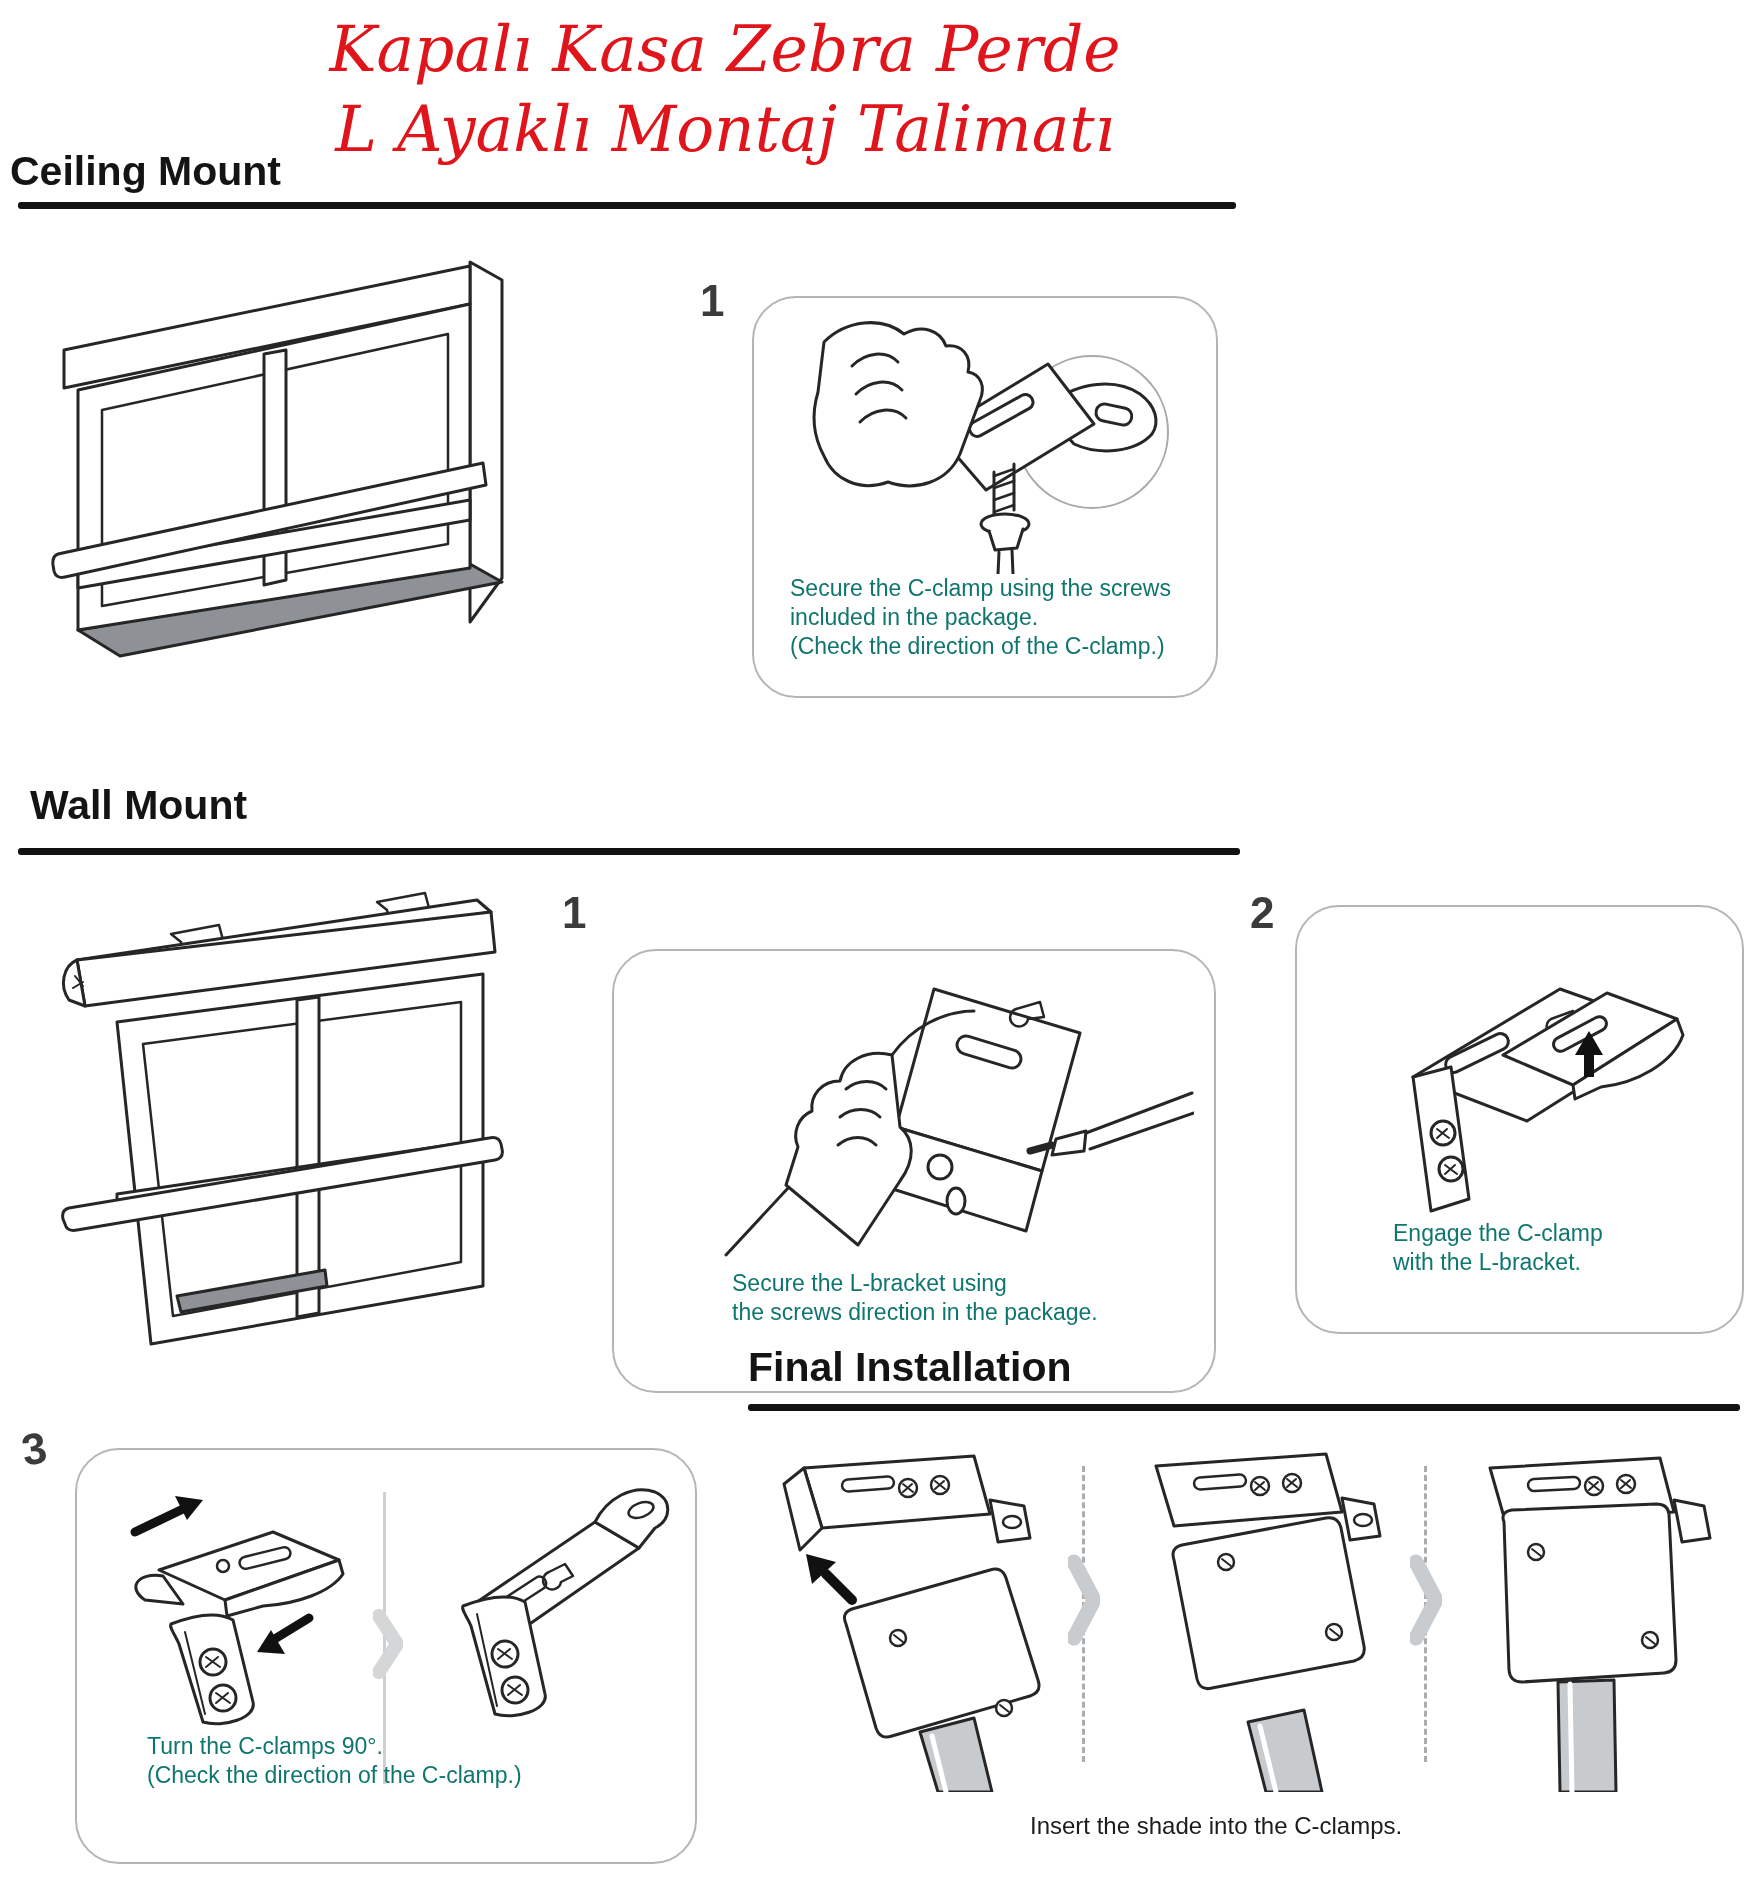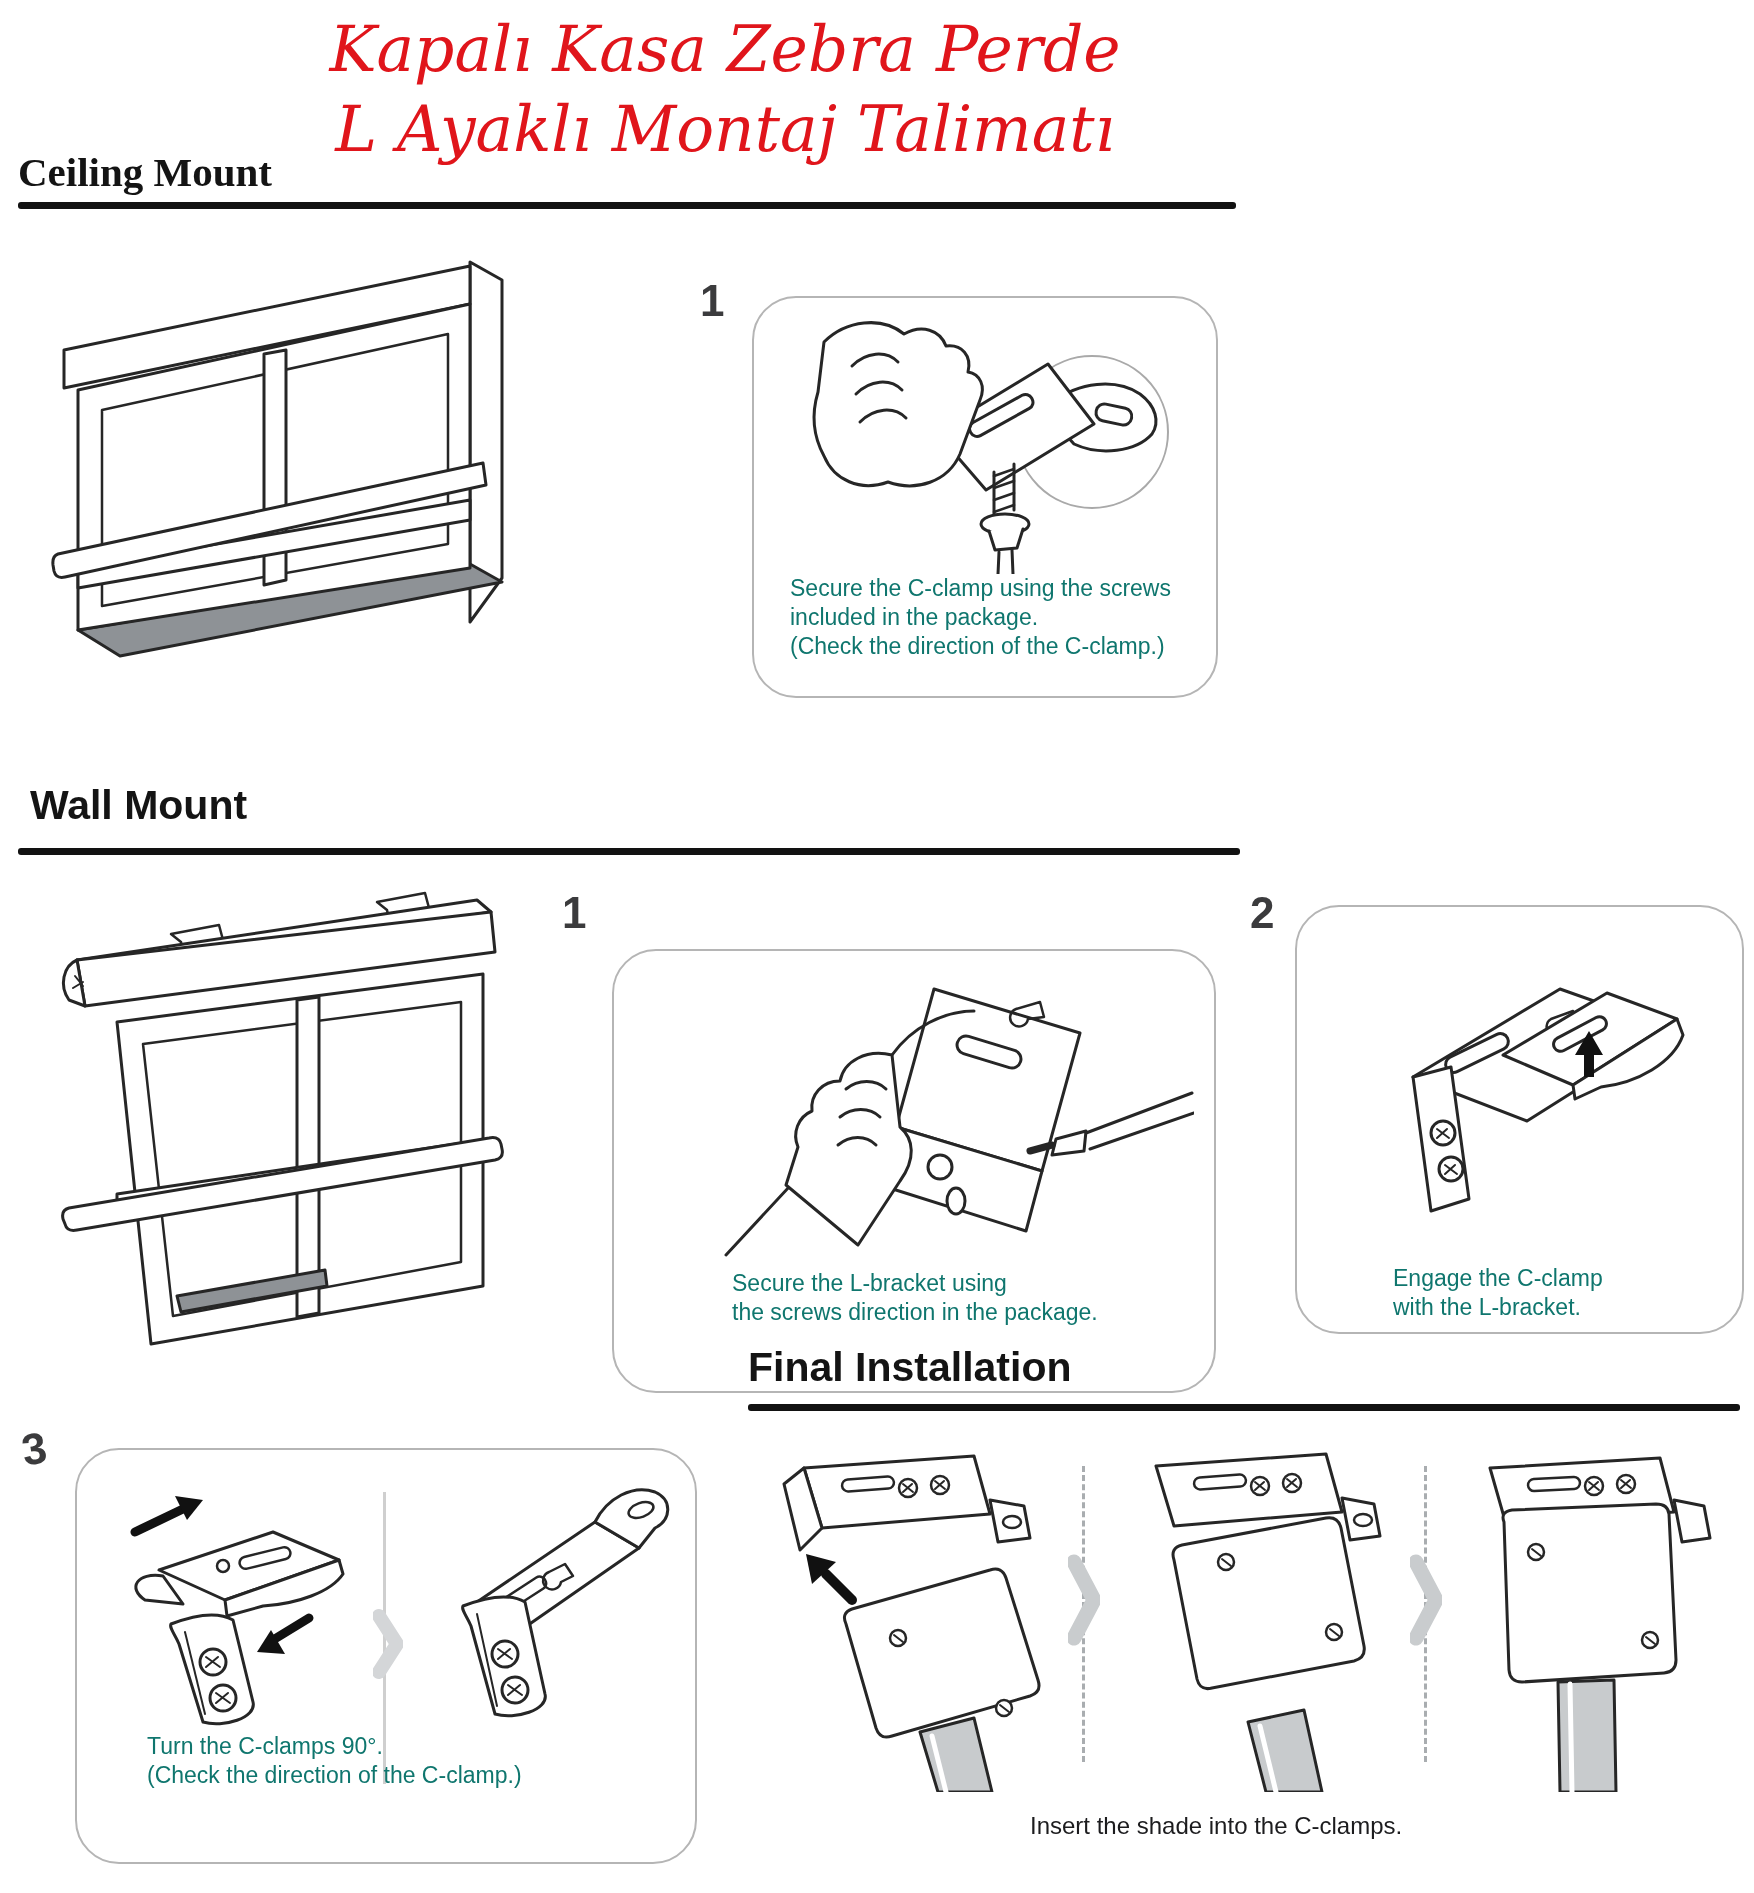--- a/index.html
+++ b/index.html
@@ -32,21 +32,21 @@
 </head>
 <body>
 
 <div class="page">
 
   <div class="abs title">
     <div>Kapalı Kasa Zebra Perde</div>
     <div>L Ayaklı Montaj Talimatı</div>
   </div>
 
-  <div class="abs section-heading" style="left:18px;top:148px;font-family:Liberation Serif, serif;">Ceiling Mount</div>
+  <div class="abs section-heading" style="left:10px;top:148px;">Ceiling Mount</div>
   <div class="abs rule" style="left:18px;top:202px;width:1218px;"></div>
 
   <div class="abs art" style="left:50px;top:238px;">
     <svg width="495" height="420" viewBox="0 0 495 420" fill="none" stroke="#262626" stroke-width="3" stroke-linejoin="round" stroke-linecap="round">
       <path d="M420,24 L452,42 L452,340 L420,384 Z" fill="#ffffff"></path>
       <path d="M28,392 L420,326 L452,344 L70,418 Z" fill="#8e9296"></path>
       <path d="M14,112 L420,28 L420,66 L14,150 Z" fill="#ffffff"></path>
       <path d="M28,152 L420,66 L420,330 L28,392 Z" fill="#ffffff"></path>
       <path d="M52,172 L398,96 L398,306 L52,368 Z" stroke-width="2.5"></path>
       <path d="M214,116 L236,112 L236,342 L214,347 Z" fill="#ffffff"></path>
@@ -141,21 +141,21 @@
         <rect x="196" y="90" width="58" height="14" rx="7" transform="rotate(-28 225 97)"></rect>
         <path d="M218,148 L322,82 L328,98 C318,126 282,146 246,150 L220,162 Z" fill="#ffffff"></path>
         <path d="M234,94 L220,118 L229,118 L229,140 L239,140 L239,118 L248,118 Z" fill="#111111" stroke="none"></path>
         <path d="M58,140 L96,130 L114,262 L76,274 Z" fill="#ffffff"></path>
         <circle cx="88" cy="196" r="12" fill="#ffffff"></circle>
         <path d="M82,192 l12,9 m-12,0 l10,-9" stroke-width="2"></path>
         <circle cx="96" cy="232" r="12" fill="#ffffff"></circle>
         <path d="M90,228 l12,9 m-12,0 l10,-9" stroke-width="2"></path>
       </svg>
     </div>
-    <div class="abs caption" style="left:96px;top:312px;width:320px;margin-top:45px;">
+    <div class="abs caption" style="left:96px;top:312px;width:320px;">
       <div>Engage the C-clamp</div>
       <div>with the L-bracket.</div>
     </div>
   </div>
 
   <div class="abs section-heading" style="left:748px;top:1344px;">Final Installation</div>
   <div class="abs rule" style="left:748px;top:1404px;width:992px;"></div>
 
   <div class="abs step-number" style="left:22px;top:1424px;transform:rotate(-9deg);">3</div>
   <div class="abs step-card" style="left:75px;top:1448px;width:618px;height:412px;">

